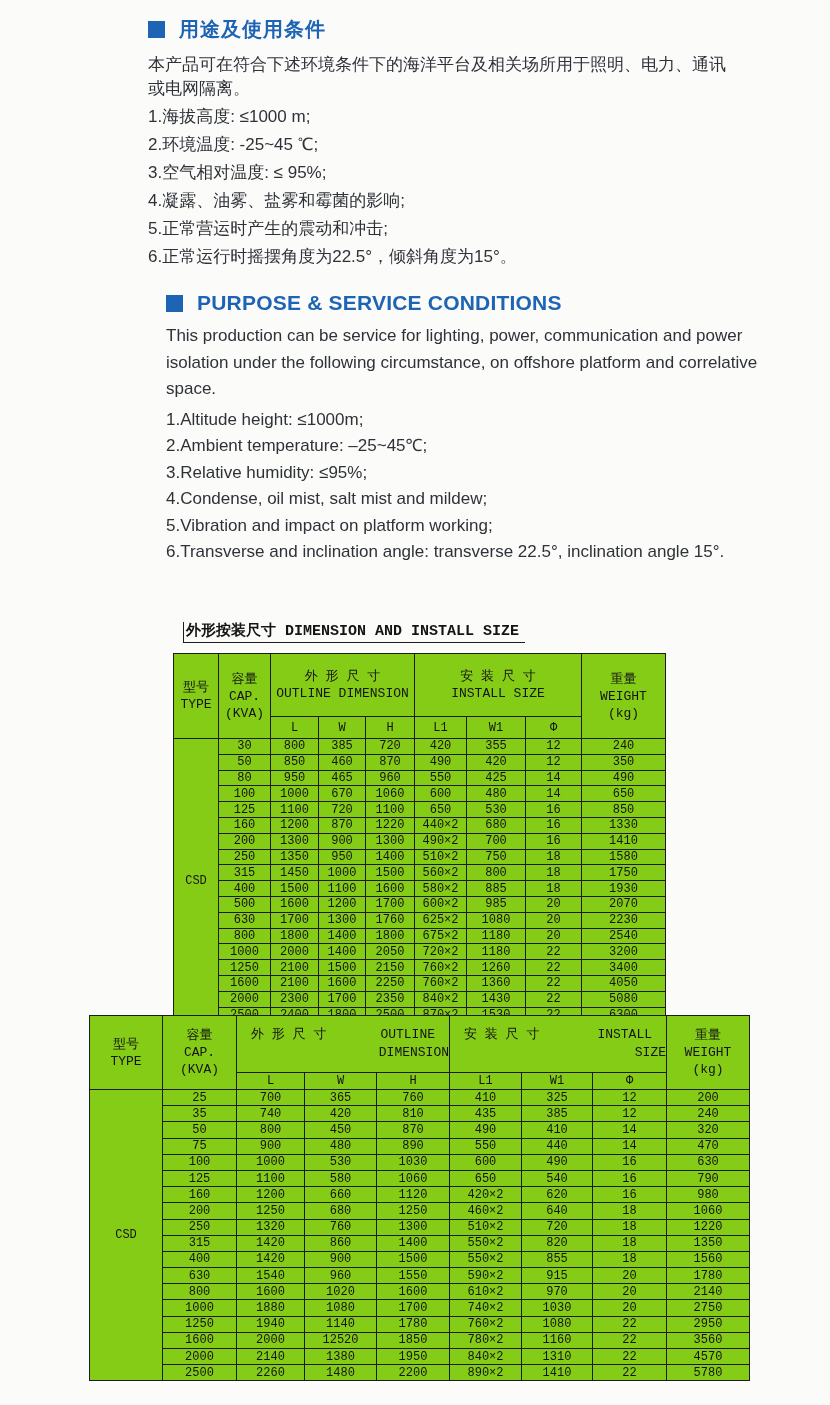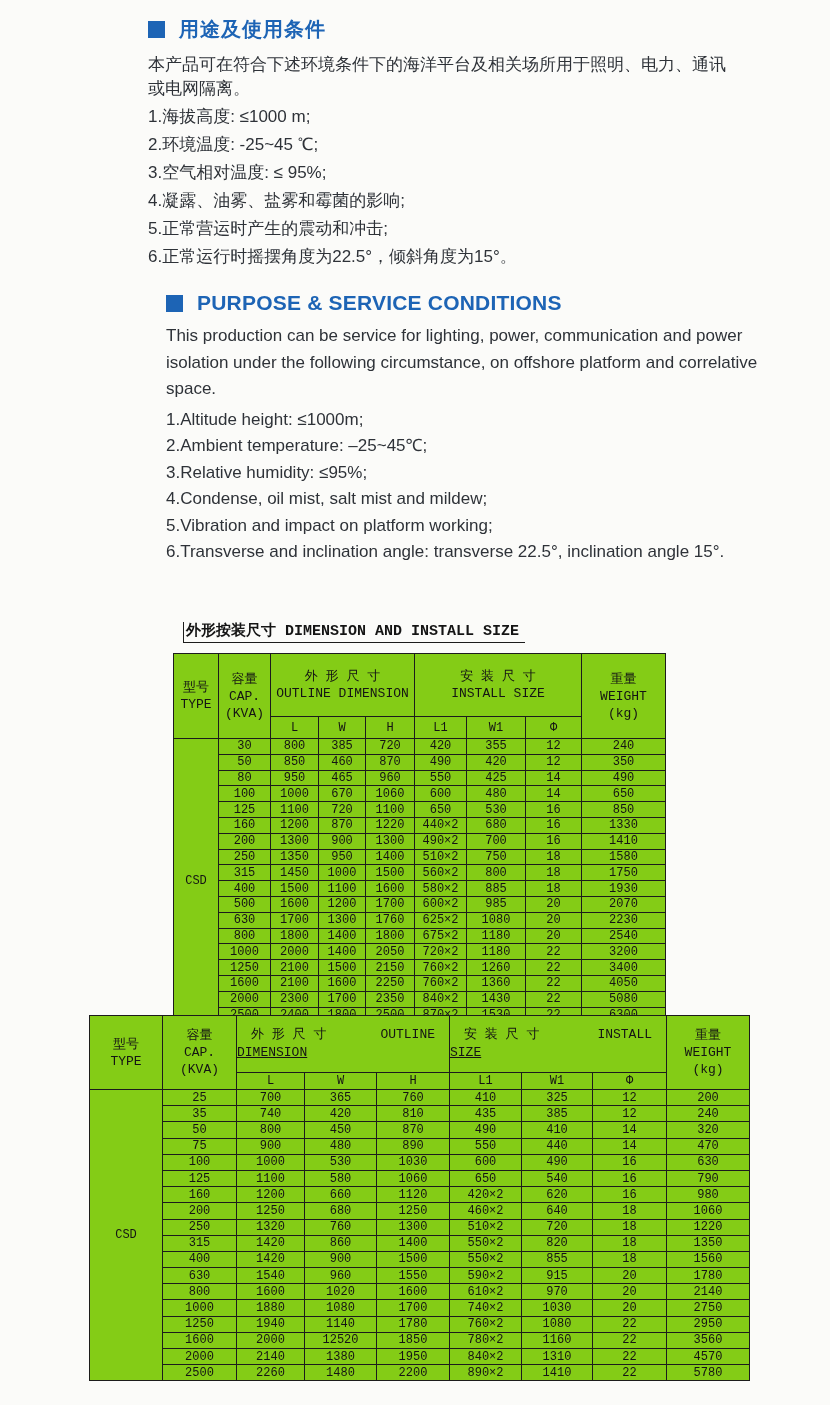--- a/index.html
+++ b/index.html
@@ -66,21 +66,21 @@
   .tbl1 td { height: 14.8px; font-size: 12px; line-height: 14px; }
 
   .tbl2 tr.main th { height: 56px; }
   .tbl2 tr.sub  th { height: 16px; font-size: 12px; }
   .tbl2 td { height: 15.2px; font-size: 12px; line-height: 14px; }
 
   .group-l1 {
     display: flex; justify-content: space-between;
     padding: 0 14px; line-height: 18px; white-space: nowrap;
   }
-  .group-l2 { text-align: left; line-height: 18px; text-decoration: underline; }
+  .group-l2 { text-align: right; line-height: 18px; }
   .type-cell { font-size: 12px; }
 </style>
 </head>
 <body>
 
 <div class="page">
 
   <section class="sec sec-cn">
     <div class="heading">
       <span class="bullet"></span>

